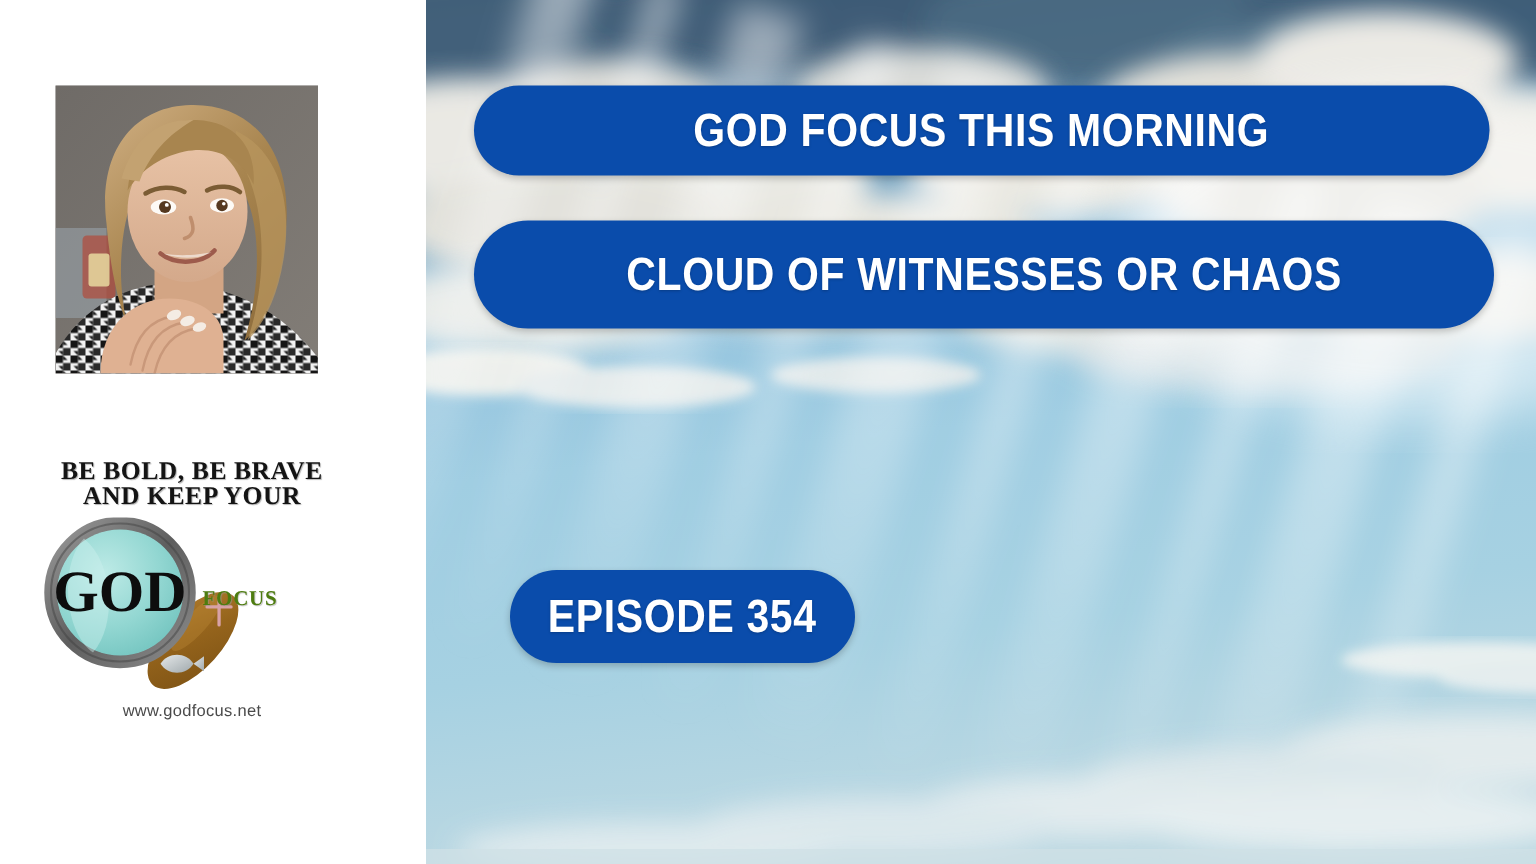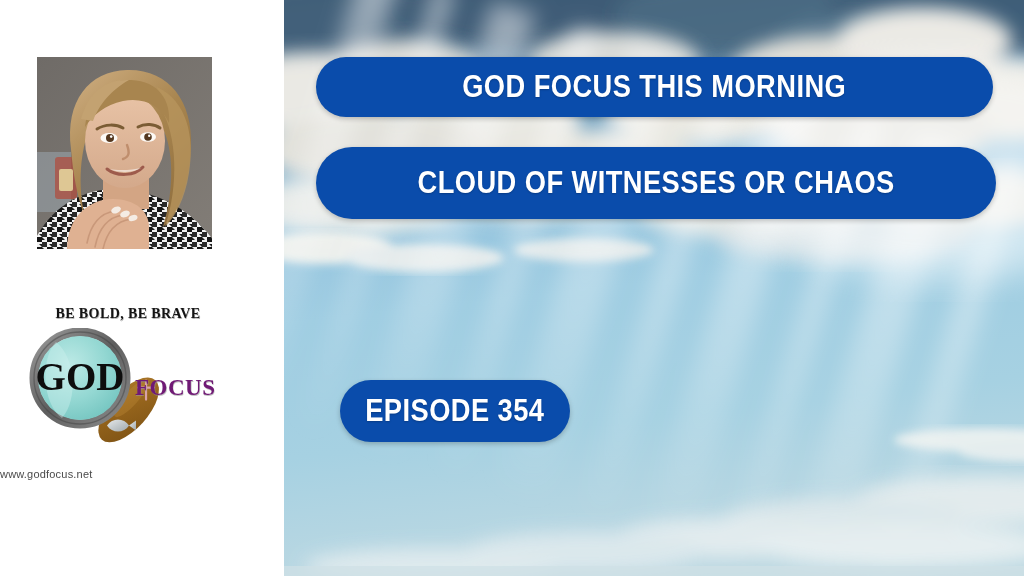--- a/index.html
+++ b/index.html
@@ -22,36 +22,36 @@
     overflow:hidden; background:#6e6a66;
   }
   .portrait-svg { display:block; width:175px; height:192px; }
 
   
   .logo-block {
     position:absolute; left:0; top:305px; width:256px; height:190px;
   }
   .tagline {
     text-align:center; font-family:"Liberation Serif", serif;
-    font-weight:bold; color:#141414; font-size:14px;
+    font-weight:bold; color:#141414; font-size:17px;
     letter-spacing:.4px; line-height:17px;
     text-shadow:0.6px 0.8px 0.6px rgba(140,140,140,.65);
   }
   .tagline .l2 { display:block; }
   .mark-wrap { position:relative; width:216px; height:120px; margin-top:6px; }
   .mark-svg { position:absolute; left:22px; top:0; }
   .focus-word {
     position:absolute; left:135px; top:47px;
     font-family:"Liberation Serif", serif; font-weight:bold;
-    font-size:23px; color:#701a75; letter-spacing:.5px;
+    font-size:14px; color:#4d7c0f; letter-spacing:.5px;
     text-shadow:0.6px 0.8px 0.6px rgba(150,150,150,.6);
   }
   .site-url {
     position:absolute; left:0; top:468px; width:256px;
-    text-align:left; font-family:"Liberation Sans", sans-serif;
+    text-align:center; font-family:"Liberation Sans", sans-serif;
     font-size:11px; color:#4a4a4a; letter-spacing:.2px;
   }
 
   
   .sky {
     position:relative; width:768px; height:576px; flex:0 0 768px;
     overflow:hidden; background:#7fb4d4;margin-left:28px;
   }
   .sky-svg { position:absolute; left:0; top:0; width:768px; height:576px; }
 
@@ -154,20 +154,21 @@
             <ellipse cx="96" cy="161" rx="4.6" ry="3" transform="rotate(-18 96 161)"></ellipse>
           </g>
         </g>
       </svg>
     </div>
 
     <div class="logo-block">
 
       <div class="tagline">
         <span>BE BOLD, BE BRAVE</span>
+        <span class="l2">AND KEEP YOUR</span>
       </div>
 
       <div class="mark-wrap">
         <svg class="mark-svg" width="200" height="120" viewBox="0 0 200 120">
           <defs>
             <radialGradient id="glassG" cx="0.38" cy="0.34" r="0.78">
               <stop offset="0" stop-color="#bdeae6"></stop>
               <stop offset="0.55" stop-color="#93d7d2"></stop>
               <stop offset="1" stop-color="#6fc2bd"></stop>
             </radialGradient>

